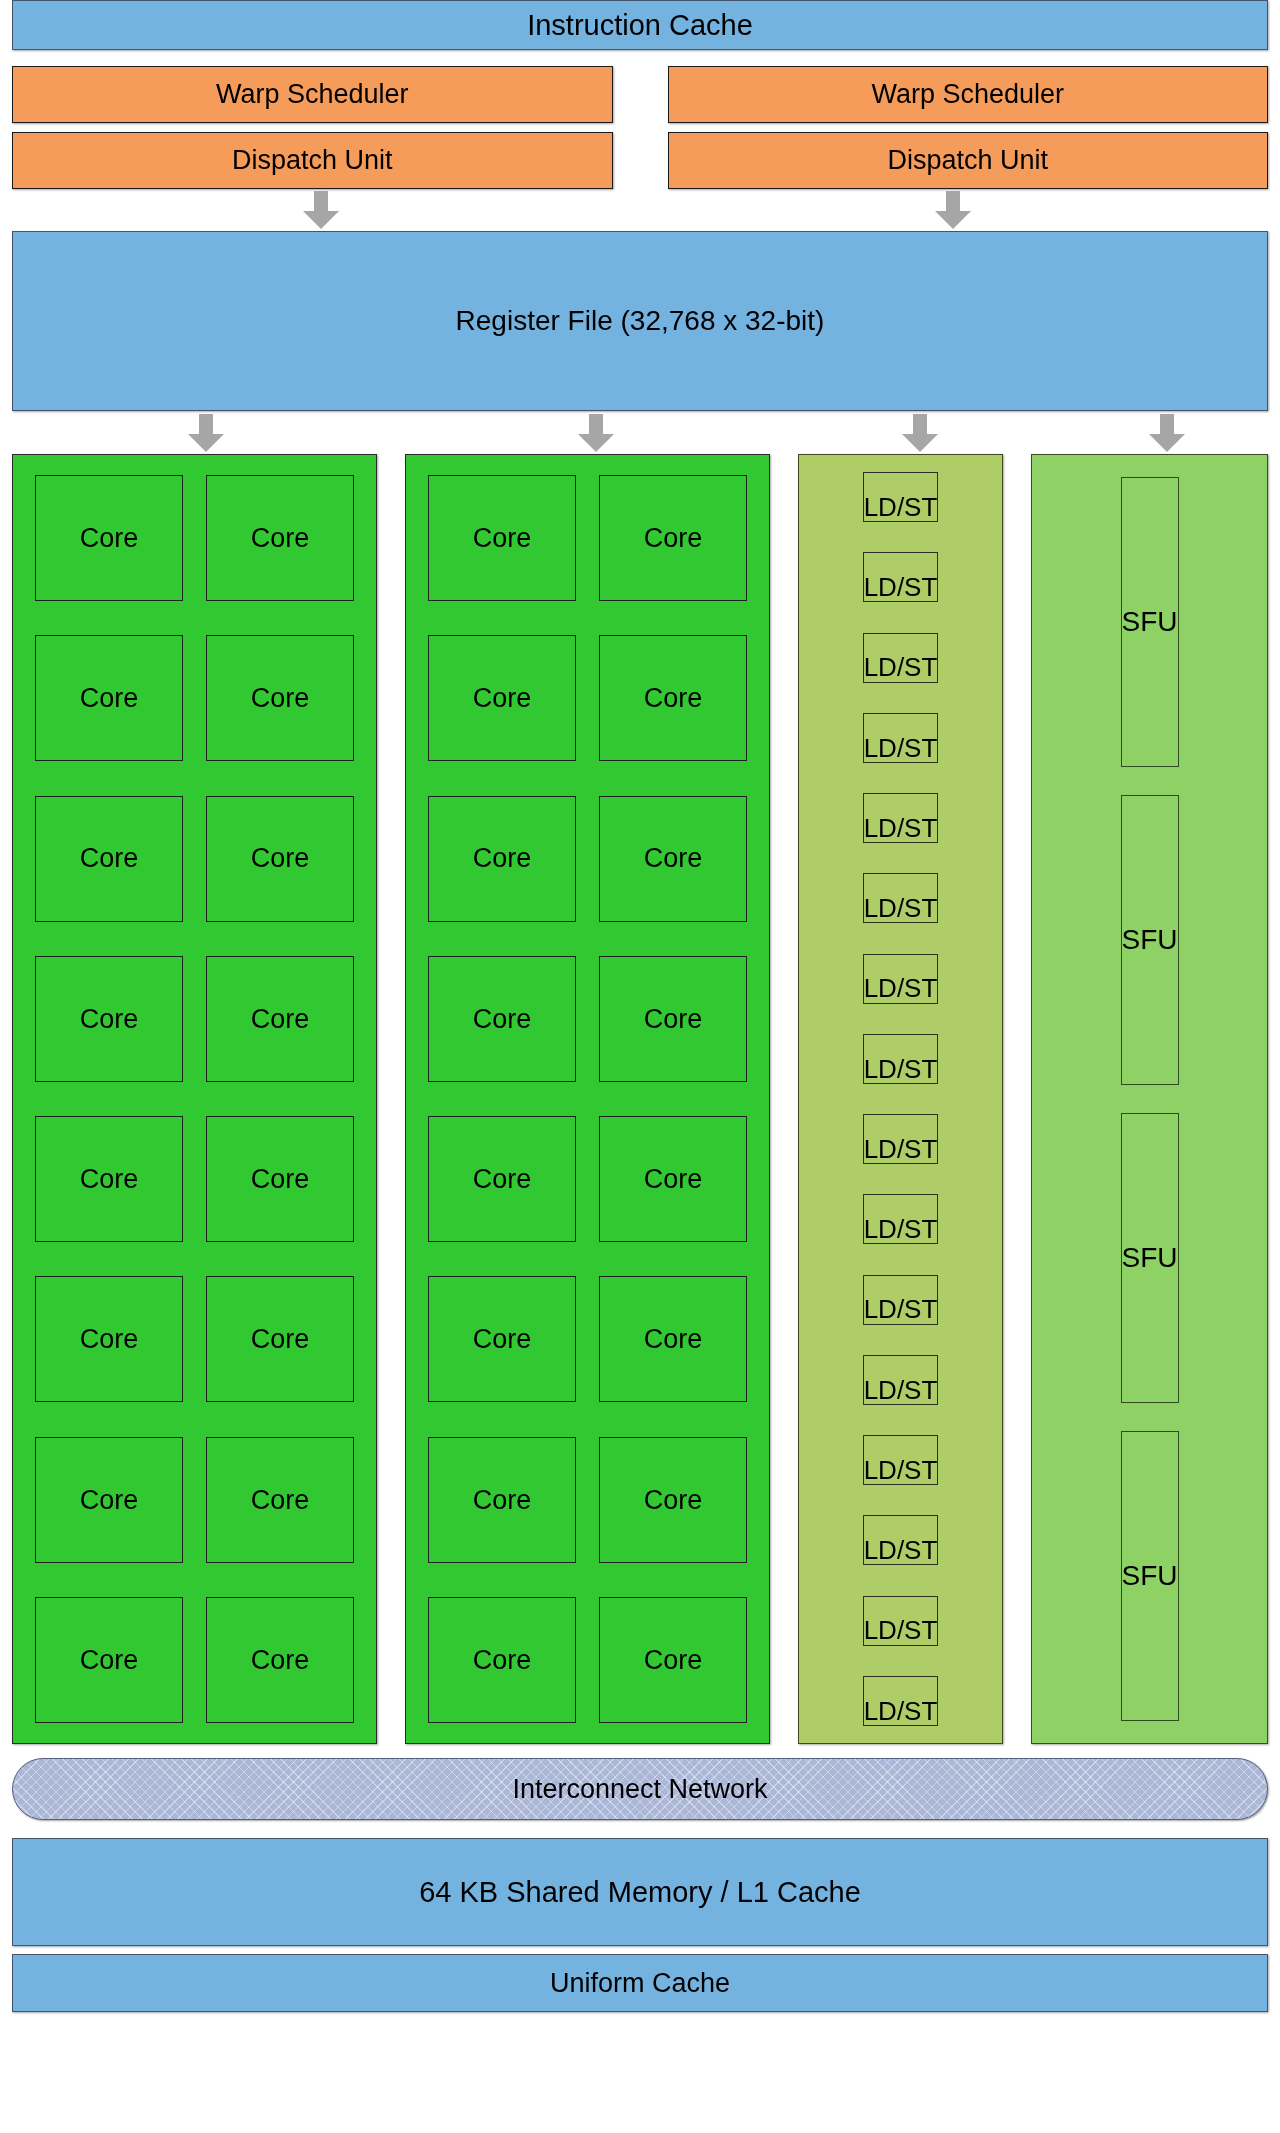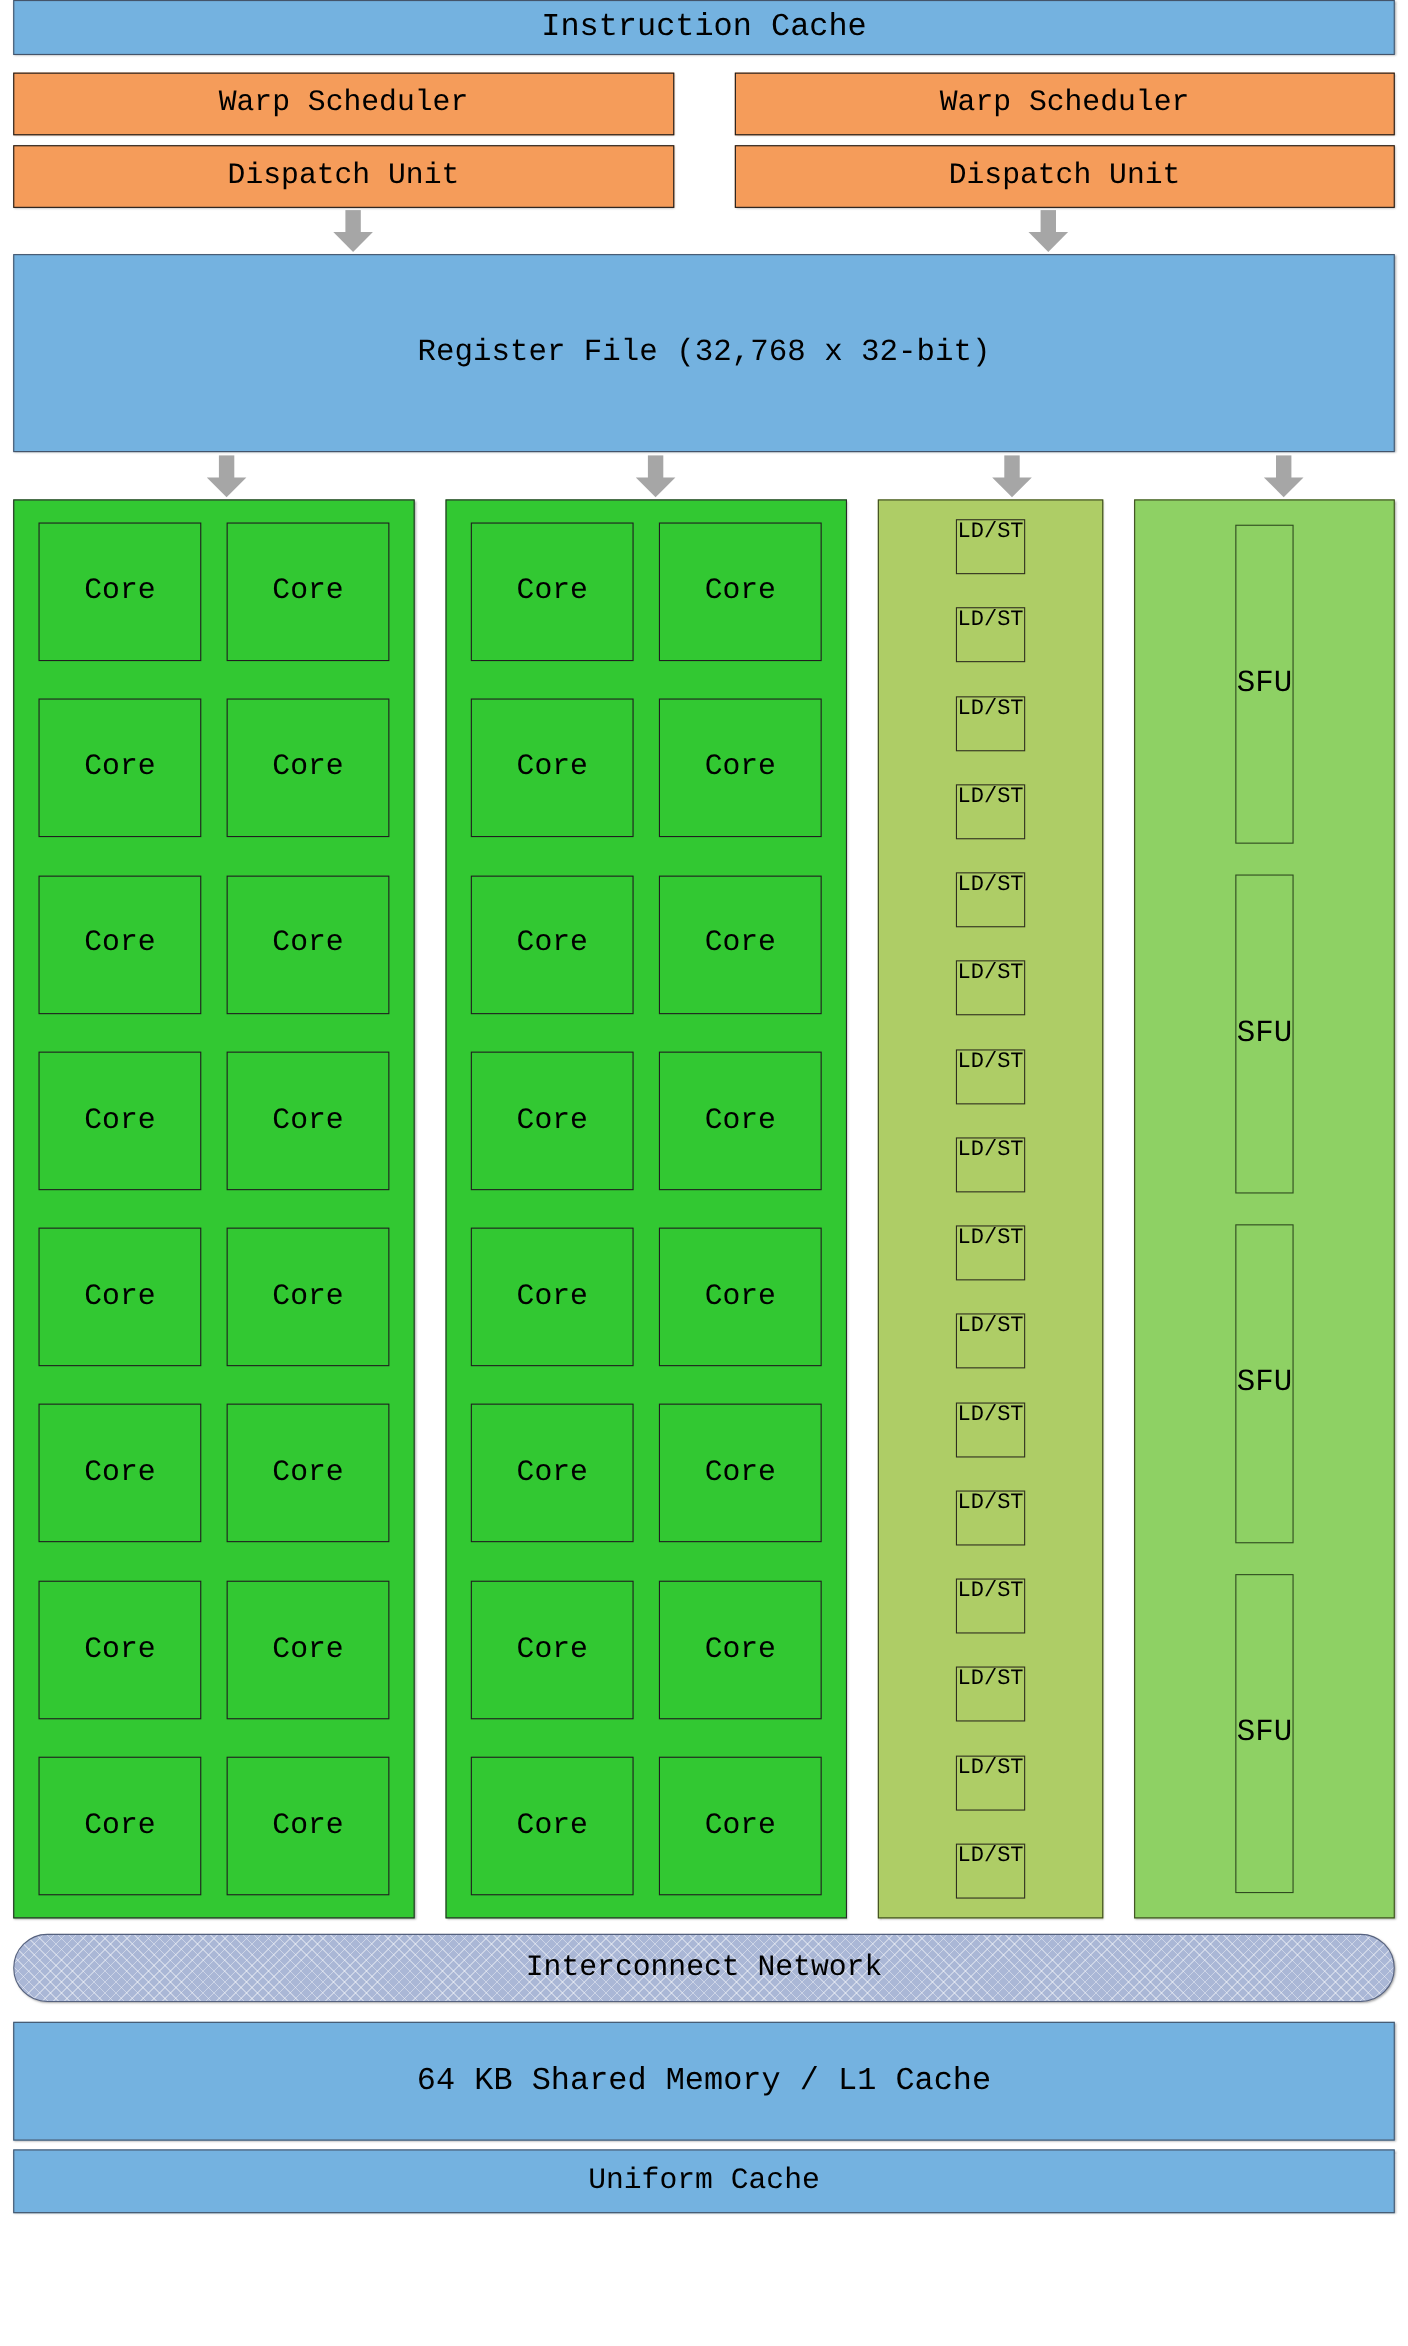--- a/index.html
+++ b/index.html
@@ -8,21 +8,20 @@
     height: 2133px;
     background: #ffffff;
     font-family: "Liberation Sans", sans-serif;
   }
 
   .sm {
     position: relative;
     width: 1280px;
     height: 2133px;
     padding: 0 12px;
-    font-family: Liberation Mono, monospace;
   }
 
   
   .blk {
     border: 1px solid #44546a;
     box-shadow: 1px 1px 2px rgba(0,0,0,0.35);
     display: flex;
     align-items: center;
     justify-content: center;
     text-align: center;
@@ -131,23 +130,23 @@
     padding: 17px 24px;
     display: flex;
     flex-direction: column;
     justify-content: space-between;
   }
   .ldst-cell {
     height: 50px;
     background: #aecd66;
     border: 1px solid #2f2f1f;
     display: flex;
-    align-items: flex-start;
+    align-items: flex-end;
     justify-content: center;
-    font-size: 20px;
+    font-size: 26px;
     color: #000;
   }
 
   .sfu-col {
     flex: 1 1 auto;
     padding: 22px 26px;
     display: flex;
     flex-direction: column;
     justify-content: space-between;
   }

